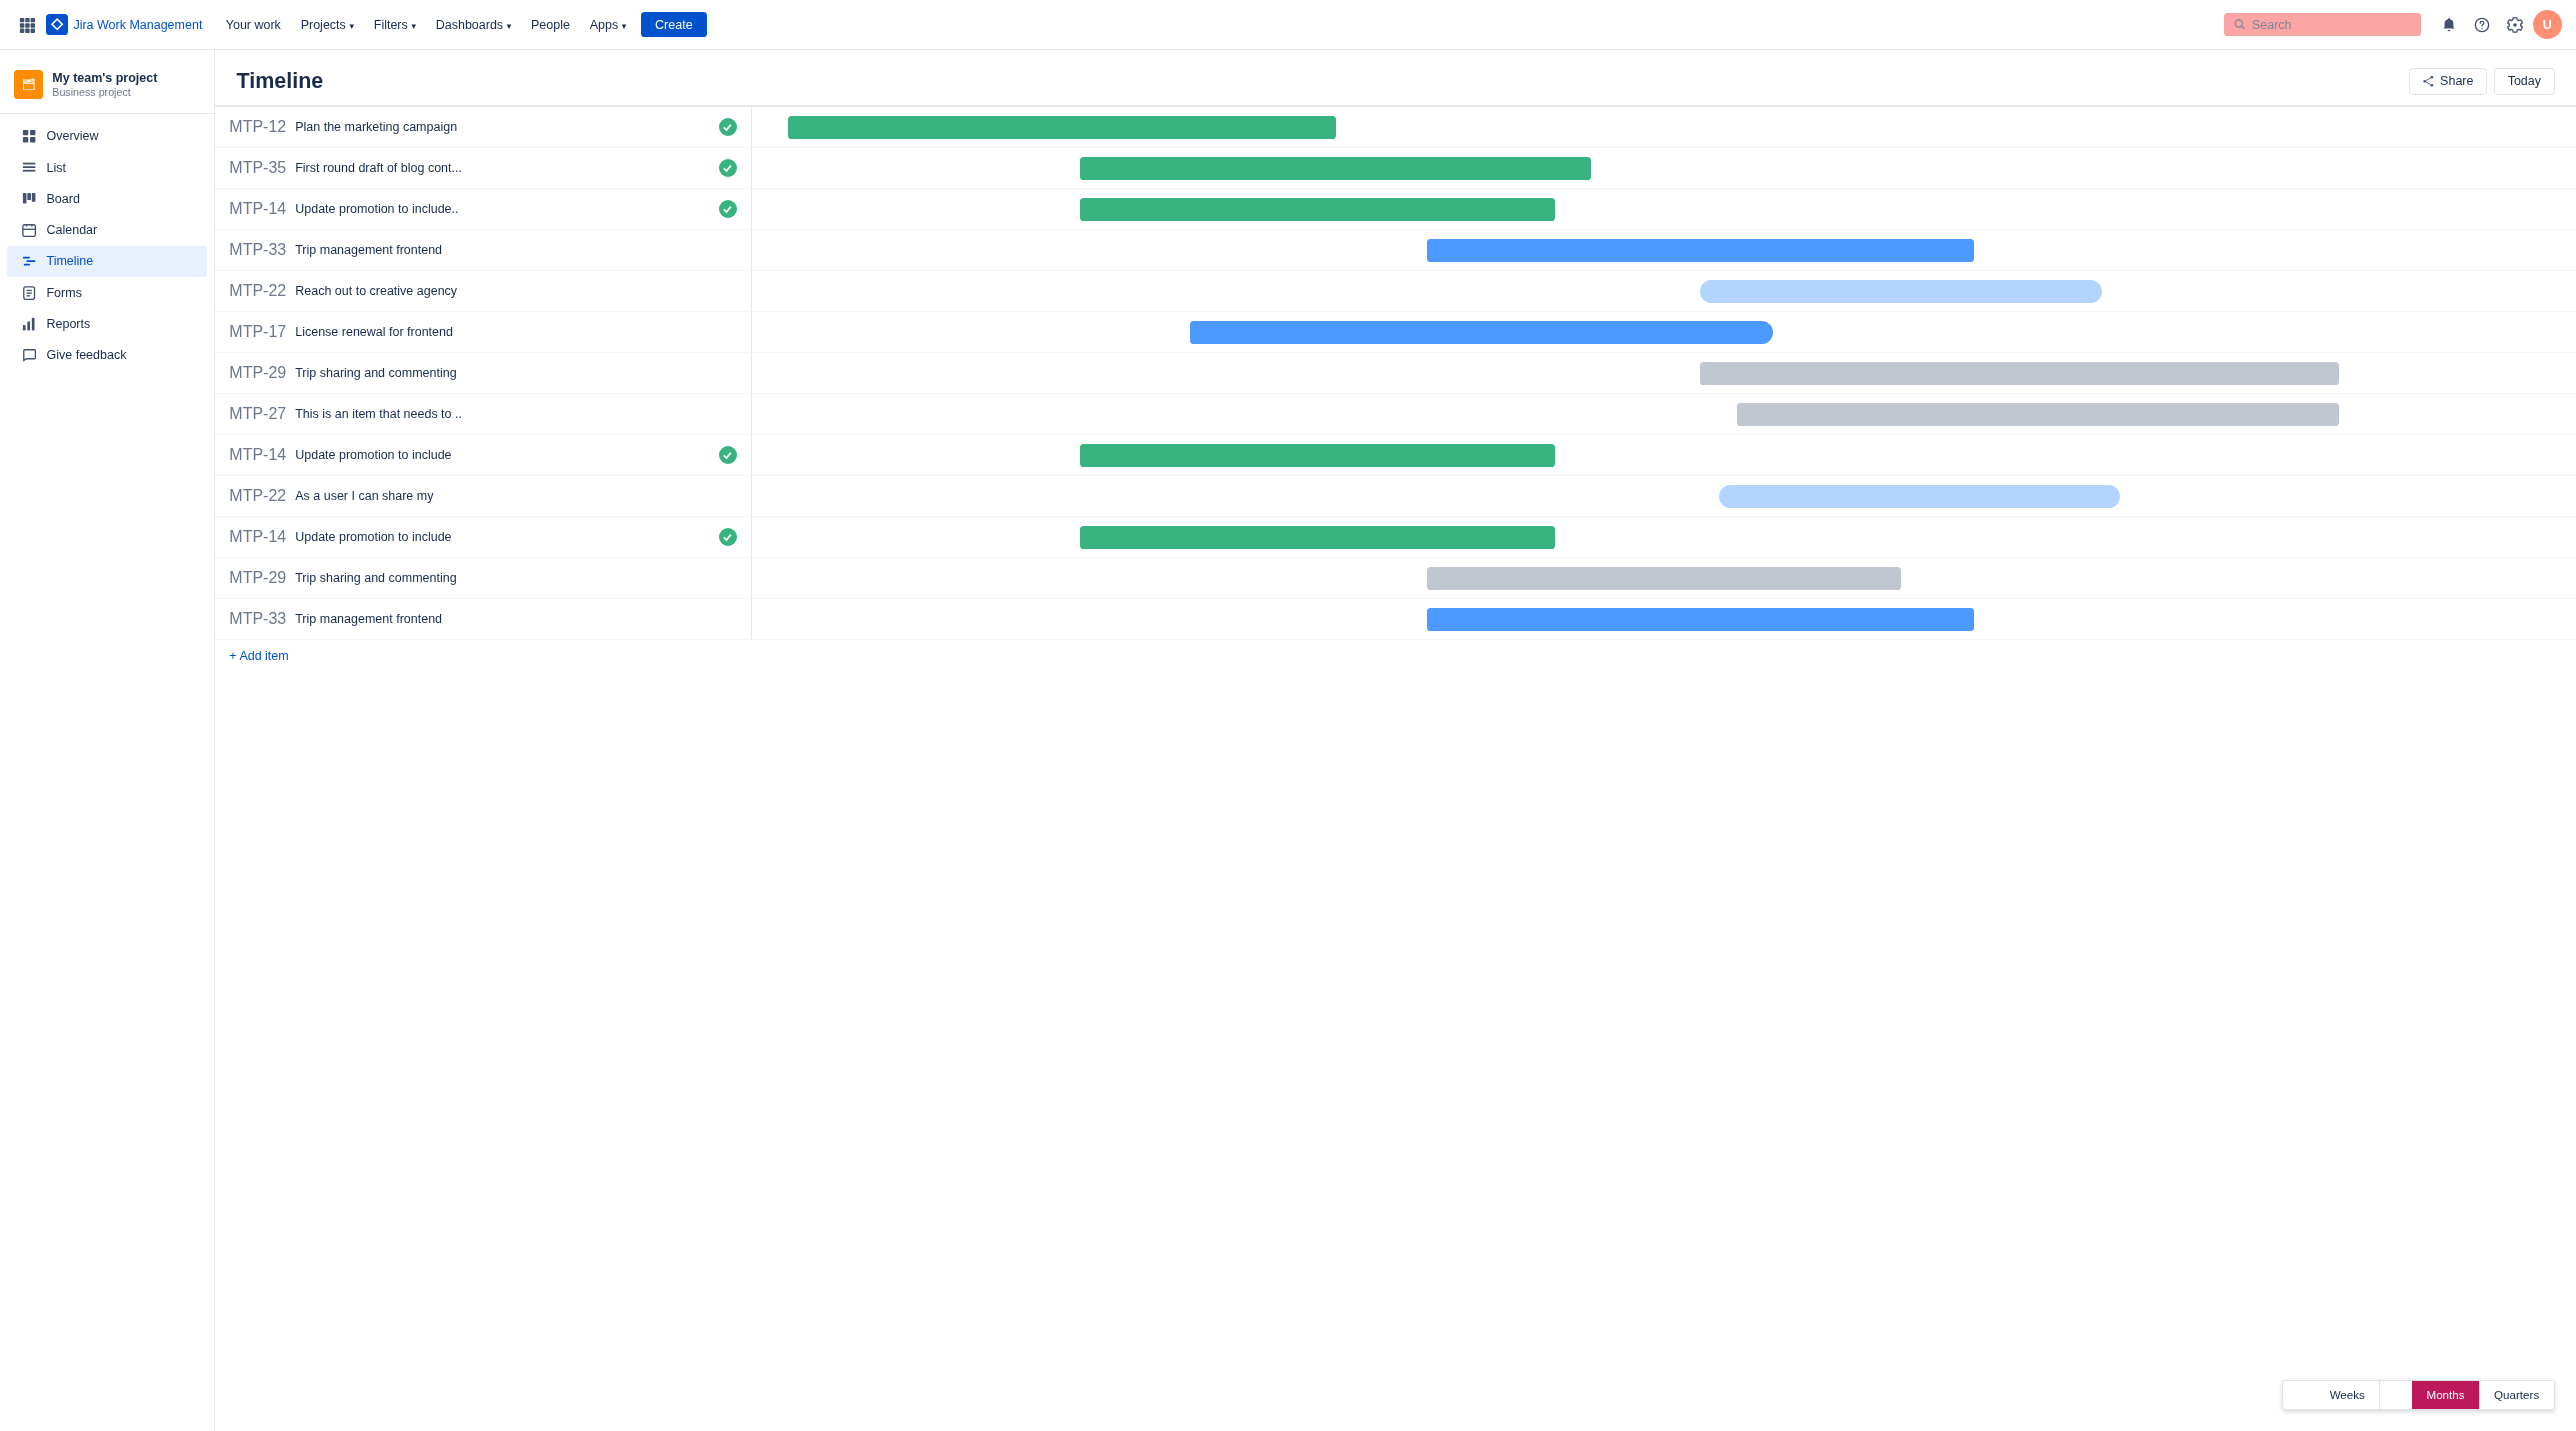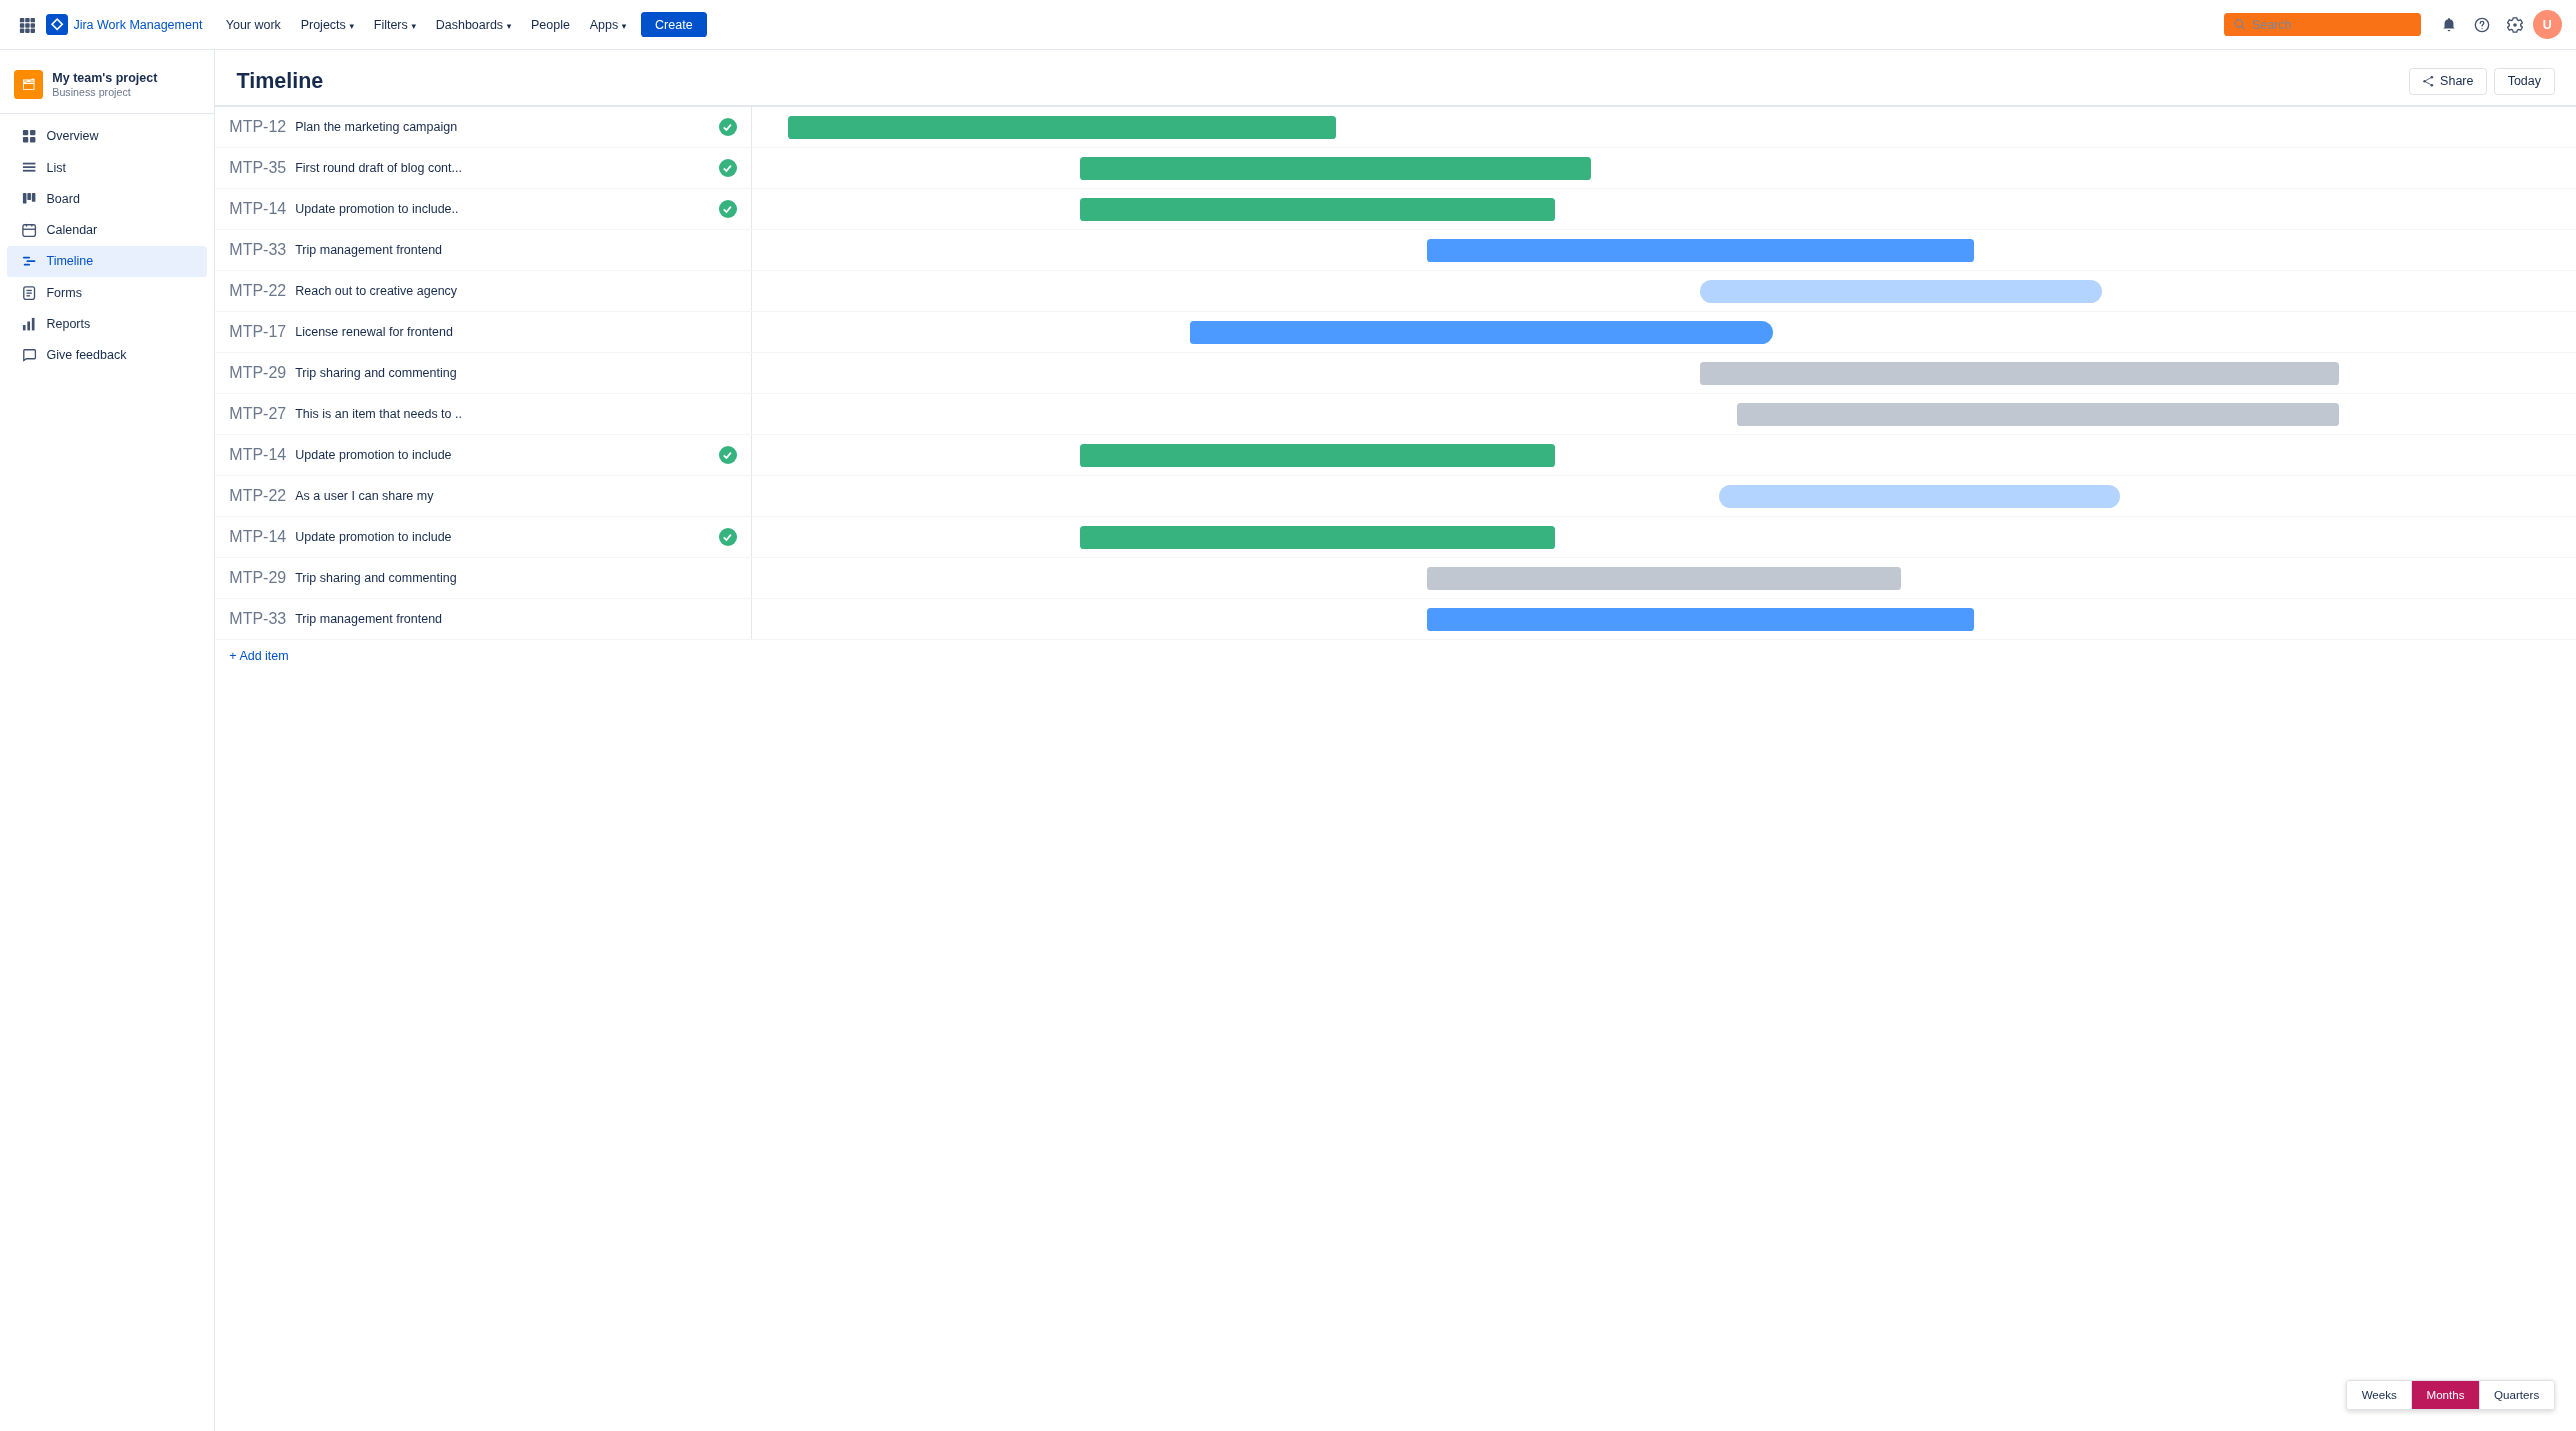--- a/index.html
+++ b/index.html
@@ -11,21 +11,21 @@
       background: #fff; border-bottom: 0.9px solid #e4e7eb;
       padding: 0 14.3px; gap: 7.2px; position: fixed; top: 0; left: 0; right: 0; z-index: 100;
     }
     .topnav-grid-icon { width: 25px; height: 25px; display: flex; align-items: center; justify-content: center; cursor: pointer; color: #42526e; }
     .topnav-logo { display: flex; align-items: center; gap: 5.4px; margin-right: 7.2px; }
     .topnav-logo-icon { width: 21.5px; height: 21.5px; background: #0052cc; border-radius: 3.6px; display: flex; align-items: center; justify-content: center; }
     .topnav-logo-text { font-size: 12.5px; font-weight: 500; color: #0052cc; white-space: nowrap; }
     .topnav-nav { display: flex; align-items: center; gap: 1.8px; flex: 1; }
     .topnav-item { padding: 5.4px 9px; border-radius: 3.6px; cursor: pointer; font-size: 12.5px; color: #172b4d; display: flex; align-items: center; gap: 3.6px; white-space: nowrap; }
     .topnav-create { background: #0052cc; color: #fff; border: none; border-radius: 3.6px; padding: 5.4px 14.3px; font-size: 12.5px; font-weight: 500; cursor: pointer; margin-left: 3.6px; }
-    .topnav-search { display: flex; align-items: center; background: #f97316; border: 1.8px solid transparent; border-radius: 3.6px; padding: 3.6px 9px; gap: 7.2px; width: 197px; cursor: text; }
+    .topnav-search { display: flex; align-items: center; background: #fca5a5; border: 1.8px solid transparent; border-radius: 3.6px; padding: 3.6px 9px; gap: 7.2px; width: 197px; cursor: text; }
     .topnav-search input { border: none; background: transparent; outline: none; font-size: 12.5px; color: #172b4d; width: 100%; }
     .topnav-search input::placeholder { color: #7a869a; }
     .topnav-icons { display: flex; align-items: center; gap: 3.6px; margin-left: 7.2px; }
     .topnav-icon-btn { width: 29px; height: 29px; display: flex; align-items: center; justify-content: center; border-radius: 50%; cursor: pointer; color: #42526e; }
     .topnav-avatar { width: 29px; height: 29px; border-radius: 50%; background: #ff8f73; overflow: hidden; cursor: pointer; display: flex; align-items: center; justify-content: center; color: #fff; font-weight: 600; font-size: 12.5px; }
 
     
     .layout { display: flex; margin-top: 50px; height: calc(100vh - 50px); }
 
     
@@ -68,21 +68,21 @@
     .timeline-bar { position: absolute; height: 23px; border-radius: 3.6px; }
 
     .today-line { position: absolute; top: 0; bottom: 0; width: 1.8px; background: #ff8b00; z-index: 5; pointer-events: none; }
 
     .add-item-row { display: flex; padding: 9px 14.3px; cursor: pointer; color: #0052cc; gap: 5.4px; }
     .add-item-row span { font-size: 12.5px; }
 
     
     .view-switcher { position: fixed; bottom: 21.5px; right: 21.5px; display: flex; border: 0.9px solid #dfe1e6; border-radius: 3.6px; overflow: hidden; background: #fff; box-shadow: 0 1.8px 5.4px rgba(0,0,0,0.15); z-index: 50; }
     .view-btn { padding: 7.2px 14.3px; font-size: 11.6px; cursor: pointer; border: none; background: #fff; color: #172b4d; }
-    .view-btn:not(:last-child) { border-right: 0.9px solid #dfe1e6; }
+    .view-btn:not(:last-child) { border-right: 0.9px solid #dfe1e6; margin-left: 32px; }
     .view-btn.active { background: #be185d; color: #fff; }
 
     .chevron-icon::after { content: '▾'; font-size: 9px; }
   </style>
 </head>
 <body>
 
 <nav class="topnav">
   <div class="topnav-grid-icon">
     <svg width="16" height="16" viewBox="0 0 18 18" fill="currentColor">

